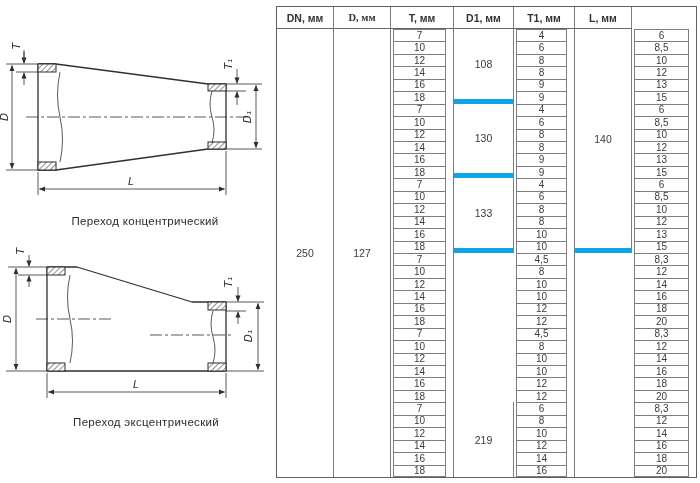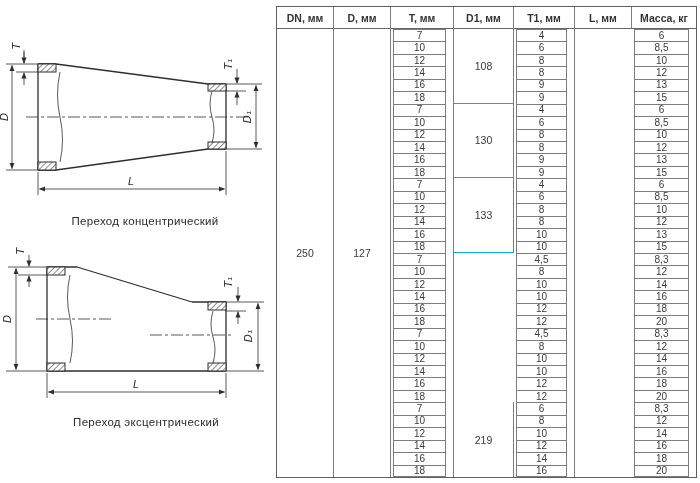--- a/index.html
+++ b/index.html
@@ -13,21 +13,21 @@
   .grid{position:absolute;left:276px;top:6px;width:421px;height:472px;
         display:grid;
         grid-template-columns:57px 57px 63px 60px 61px 57px 1fr;
         grid-template-rows:22px repeat(36,1fr);
         border:1.5px solid #5f5f5f;
         color:#3a3a3a;background:#fff;box-sizing:border-box;}
   .th{display:flex;align-items:center;justify-content:center;
       font-weight:bold;font-size:10.5px;color:#333;
       border-bottom:1.3px solid #666;white-space:nowrap;}
   .br{border-right:1px solid #7d7d7d;}
-  .bb{border-bottom:1px solid #0ea5e9;}
+  .bb{border-bottom:5px solid #0ea5e9;}
   .mc{display:flex;align-items:center;justify-content:center;font-size:10.5px;}
   .bc{display:flex;align-items:stretch;min-height:0;}
   .vbox{flex:1;margin:0 7px 0 2px;border:1px solid #7d7d7d;border-bottom:none;
         display:flex;align-items:center;justify-content:center;
         font-size:10px;line-height:1;}
   .vbox.last{border-bottom:1px solid #7d7d7d;}
 
   
   .ol{stroke:#2f2f2f;stroke-width:1.3;fill:none;}
   .tl{stroke:#2f2f2f;stroke-width:0.8;fill:none;}
@@ -120,28 +120,28 @@
     <text class="dimtxt" x="11" y="77" text-anchor="middle" transform="rotate(-90 11 77)">D</text>
     <text class="dimtxt" x="24" y="9" text-anchor="middle" transform="rotate(-90 24 9)">T</text>
     <text class="dimtxt" x="232" y="40" text-anchor="middle" transform="rotate(-90 232 40)">T₁</text>
     <text class="dimtxt" x="252" y="94" text-anchor="middle" transform="rotate(-90 252 94)">D₁</text>
     <text class="dimtxt" x="136" y="146" text-anchor="middle">L</text>
     <text class="cap" x="146" y="184" text-anchor="middle">Переход эксцентрический</text>
   </svg>
 
   <div class="grid">
       <div class="th br" style="grid-area: 1 / 1 / 2;">DN, мм</div>
-      <div class="th br" style="grid-area: 1 / 2 / 2;">D, мм</div>
+      <div class="th br" style="grid-area: 1 / 2 / 2; font-family: Liberation Serif, serif;">D, мм</div>
       <div class="th br" style="grid-area: 1 / 3 / 2;">T, мм</div>
       <div class="th br" style="grid-area: 1 / 4 / 2;">D1, мм</div>
       <div class="th br" style="grid-area: 1 / 5 / 2;">T1, мм</div>
       <div class="th br" style="grid-area: 1 / 6 / 2;">L, мм</div>
-      <div class="th" style="grid-area: 1 / 7 / 2;">Масса, кг</div>
       <div class="mc br" style="grid-area: 2 / 1 / 38;">250</div>
       <div class="mc br" style="grid-area: 2 / 2 / 38;">127</div>
+      <div class="mc br bb" style="grid-area: 2 / 6 / 20;">140</div>
       <div class="mc br bb" style="grid-area: 2 / 4 / 8;">108</div>
       <div class="bc br" style="grid-area: 2 / 3 / 3;">
         <div class="vbox">7</div>
       </div>
       <div class="bc br" style="grid-area: 2 / 5 / 3;">
         <div class="vbox">4</div>
       </div>
       <div class="bc" style="grid-area: 2 / 7 / 3;">
         <div class="vbox">6</div>
       </div>

